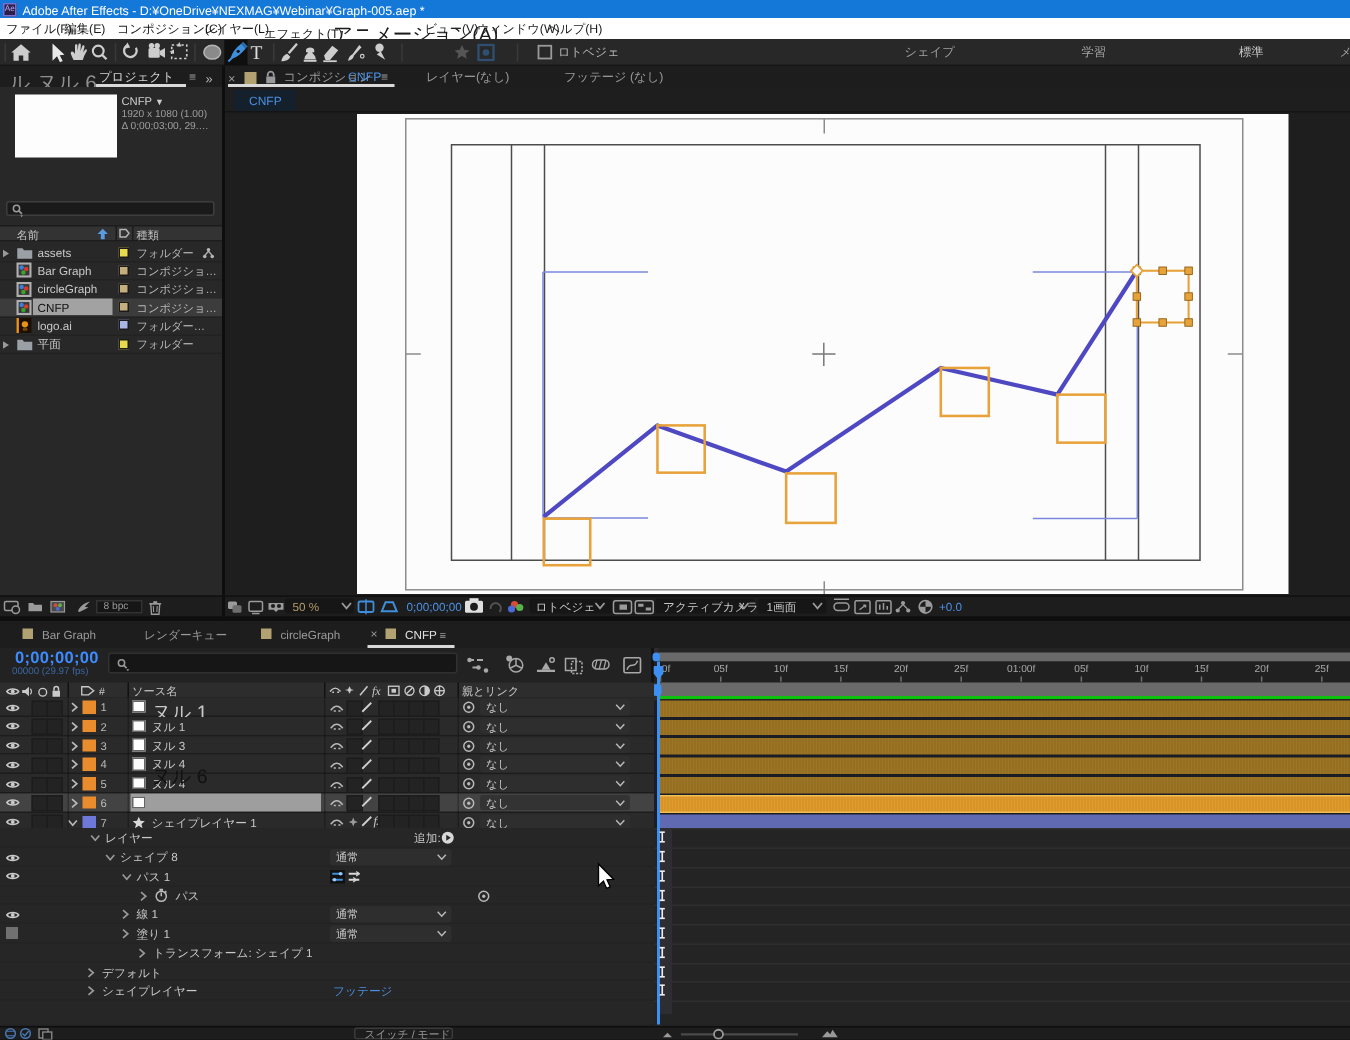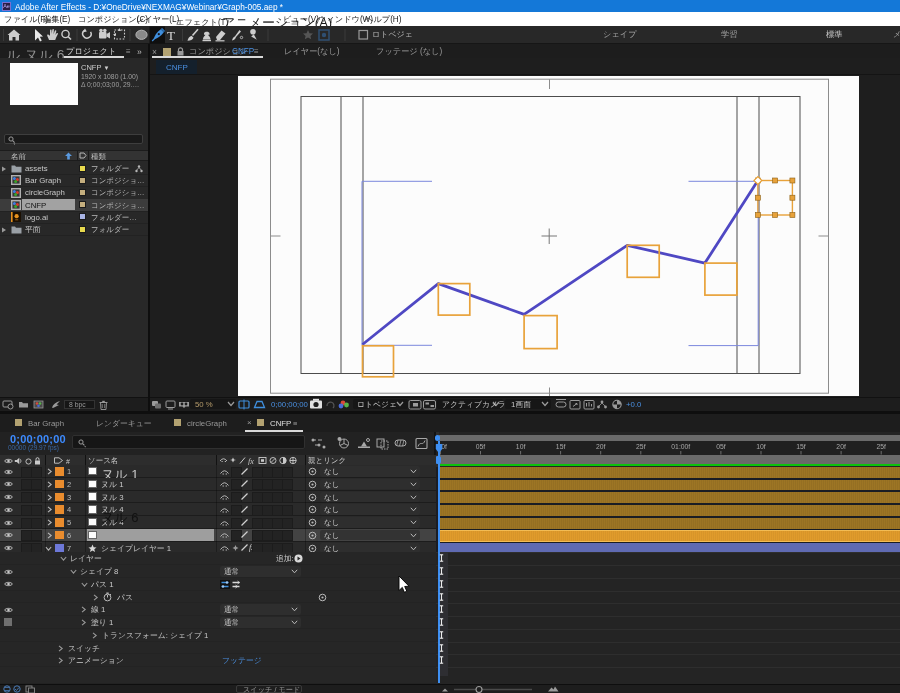--- a/index.html
+++ b/index.html
@@ -752,26 +752,26 @@
     </svg>
 <div class="a" style="left:0;top:628.75px;width:436px;height:12.75px;background:#262626;border-bottom:1px solid #232323;box-sizing:border-box"></div>
 <svg class="a" style="left:92px;top:631.75px" width="5" height="7" viewBox="0 0 5 7">
       <path d="M1 0.8 L4.2 3.5 L1 6.2" fill="none" stroke="#9a9a9a" stroke-width="1.1"></path>
     </svg>
 <div class="t" style="left:102px;top:631.95px;font-size:7.8px;color:#c9c9c9">トランスフォーム: シェイプ 1</div>
 <div class="a" style="left:0;top:641.5px;width:436px;height:12.75px;background:#262626;border-bottom:1px solid #232323;box-sizing:border-box"></div>
 <svg class="a" style="left:58px;top:644.5px" width="5" height="7" viewBox="0 0 5 7">
       <path d="M1 0.8 L4.2 3.5 L1 6.2" fill="none" stroke="#9a9a9a" stroke-width="1.1"></path>
     </svg>
-<div class="t" style="left:68px;top:644.7px;font-size:7.8px;color:#c9c9c9">スイッチ</div>
+<div class="t" style="left:68px;top:644.7px;font-size:7.8px;color:#c9c9c9">デフォルト</div>
 <div class="a" style="left:0;top:654.25px;width:436px;height:12.75px;background:#262626;border-bottom:1px solid #232323;box-sizing:border-box"></div>
 <svg class="a" style="left:58px;top:657.25px" width="5" height="7" viewBox="0 0 5 7">
       <path d="M1 0.8 L4.2 3.5 L1 6.2" fill="none" stroke="#9a9a9a" stroke-width="1.1"></path>
     </svg>
-<div class="t" style="left:68px;top:657.45px;font-size:7.8px;color:#c9c9c9">アニメーション</div>
+<div class="t" style="left:68px;top:657.45px;font-size:7.8px;color:#c9c9c9">シェイプレイヤー</div>
 <div class="t" style="left:222px;top:657.45px;font-size:7.8px;color:#4a90e2">フッテージ</div>
 <div class="a" style="left:0;top:667.0px;width:436px;height:16.0px;background:#262626"></div>
 <div class="a" style="left:436px;top:466.5px;width:464px;height:216.5px;background:#1a1d24"></div>
 <div class="a" style="left:439px;top:466.8px;width:461px;height:10.8px;background:#9d7524;background-image:repeating-linear-gradient(90deg, rgba(0,0,0,0.05) 0 1px, transparent 1px 2px)"></div>
 <div class="a" style="left:439px;top:479.55px;width:461px;height:10.8px;background:#9d7524;background-image:repeating-linear-gradient(90deg, rgba(0,0,0,0.05) 0 1px, transparent 1px 2px)"></div>
 <div class="a" style="left:439px;top:492.3px;width:461px;height:10.8px;background:#9d7524;background-image:repeating-linear-gradient(90deg, rgba(0,0,0,0.05) 0 1px, transparent 1px 2px)"></div>
 <div class="a" style="left:439px;top:505.05px;width:461px;height:10.8px;background:#9d7524;background-image:repeating-linear-gradient(90deg, rgba(0,0,0,0.05) 0 1px, transparent 1px 2px)"></div>
 <div class="a" style="left:439px;top:517.8px;width:461px;height:10.8px;background:#9d7524;background-image:repeating-linear-gradient(90deg, rgba(0,0,0,0.05) 0 1px, transparent 1px 2px)"></div>
 <div class="a" style="left:439px;top:529.75px;width:461px;height:12px;background:#e09b2b;background-image:repeating-linear-gradient(90deg, rgba(0,0,0,0.04) 0 1px, transparent 1px 2px);border-top:1px solid #f2bc55;border-bottom:1px solid #f2bc55;box-sizing:border-box"></div>
 <div class="a" style="left:439px;top:543.3px;width:461px;height:10.8px;background:#5f6ab2"></div>

